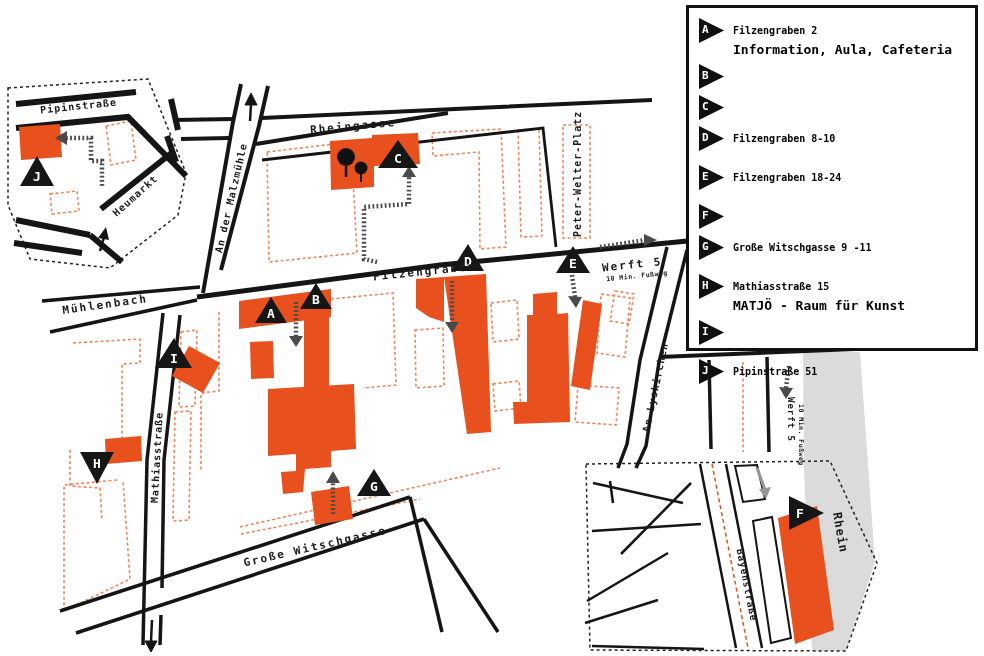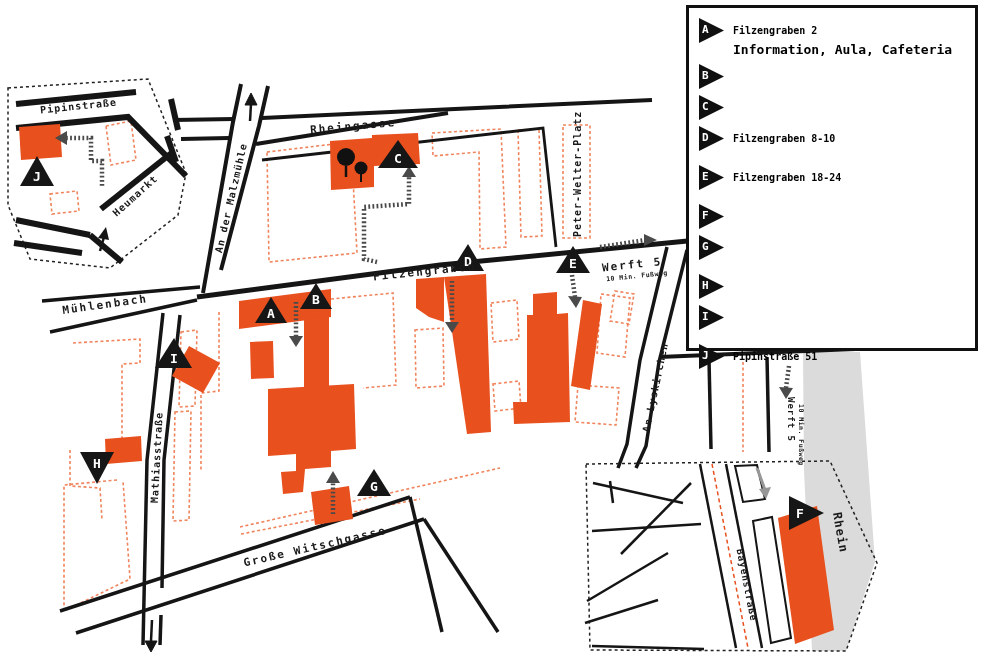--- a/index.html
+++ b/index.html
@@ -275,26 +275,29 @@
     <span class="tri">
         <i class="tri-shape"></i>
         <b>F</b>
       </span>
   </div>
   <div class="leg-item no-sub">
     <span class="tri">
         <i class="tri-shape"></i>
         <b>G</b>
       </span>
+    <span class="leg-text"><span class="leg-title">Große Witschgasse 9 -11</span></span>
   </div>
   <div class="leg-item has-sub">
     <span class="tri">
         <i class="tri-shape"></i>
         <b>H</b>
       </span>
+    <span class="leg-text"><span class="leg-title">Mathiasstraße 15</span><br>
+      <span class="leg-sub">MATJÖ - Raum für Kunst</span></span>
   </div>
   <div class="leg-item no-sub">
     <span class="tri">
         <i class="tri-shape"></i>
         <b>I</b>
       </span>
   </div>
   <div class="leg-item no-sub">
     <span class="tri">
         <i class="tri-shape"></i>

